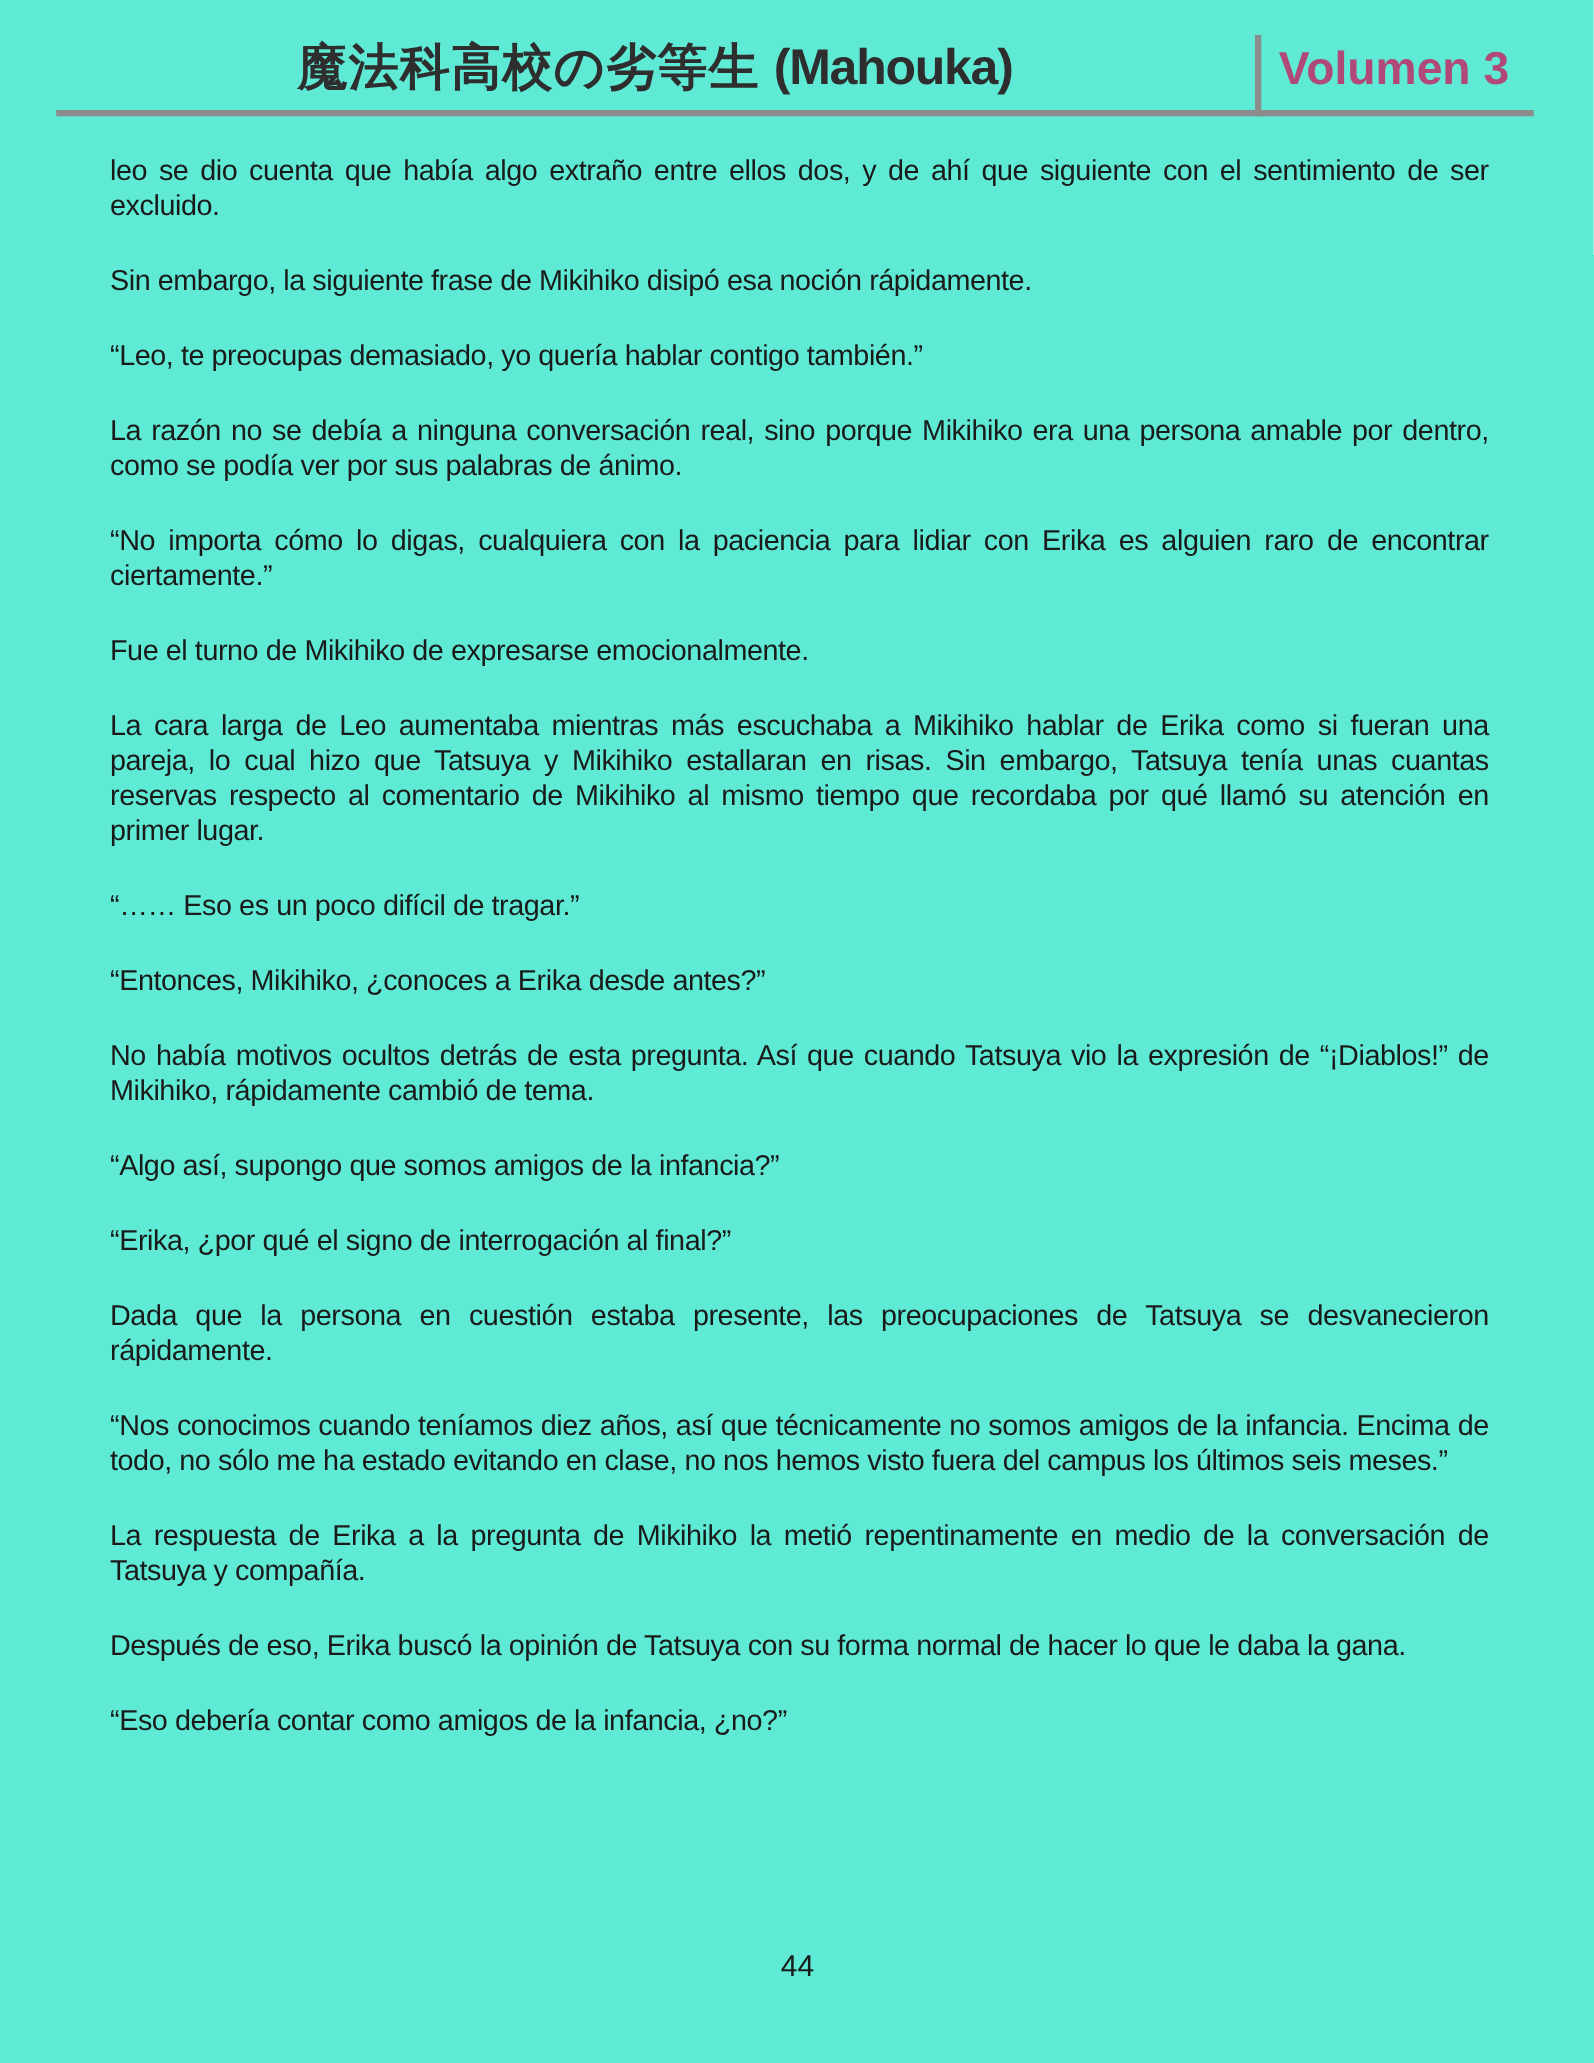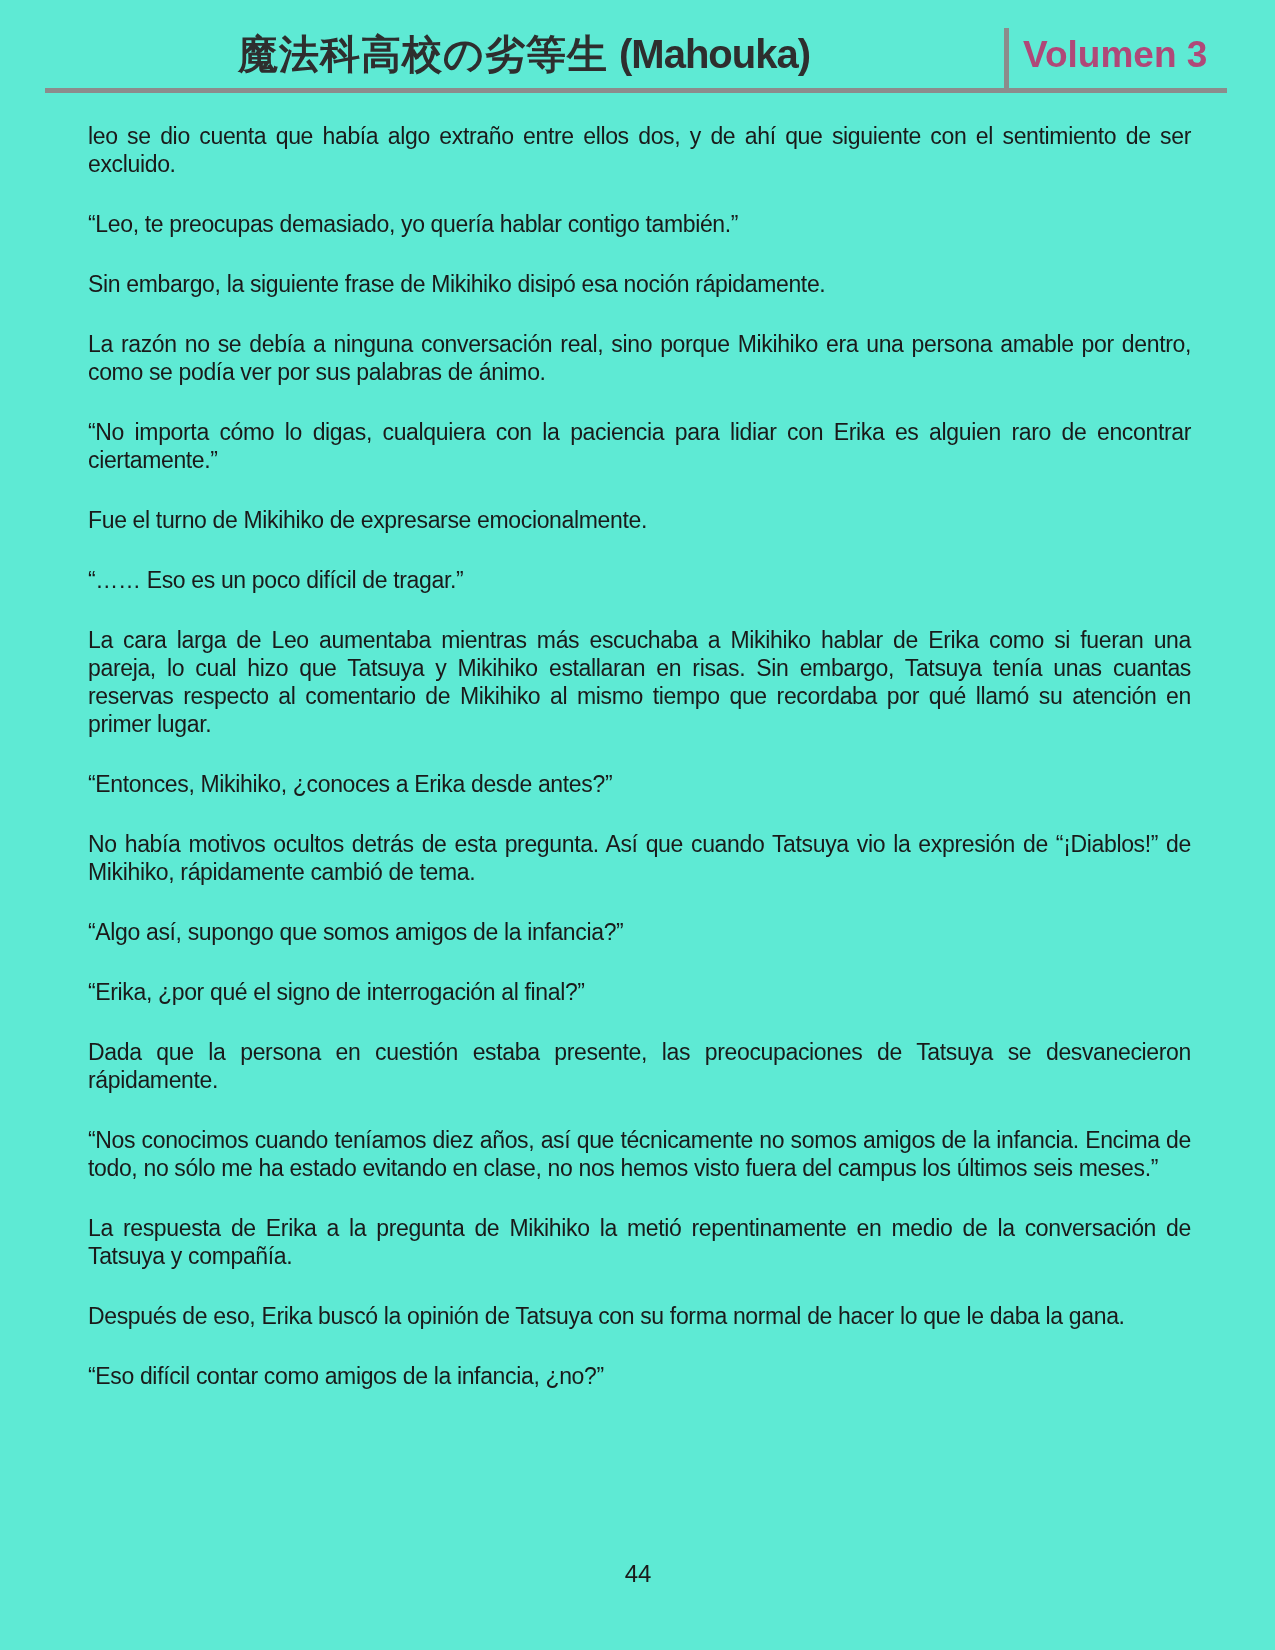--- a/index.html
+++ b/index.html
@@ -95,33 +95,33 @@
   </div>
 
   <div class="vdivider"></div>
 
   <div class="volume-label">Volumen 3</div>
 
   <div class="header-rule"></div>
 
   <div class="body-text">
       <p>leo se dio cuenta que había algo extraño entre ellos dos, y de ahí que siguiente con el sentimiento de ser excluido.</p>
+      <p>Sin embargo, la siguiente frase de Mikihiko disipó esa noción rápidamente.</p>
       <p>“Leo, te preocupas demasiado, yo quería hablar contigo también.”</p>
-      <p>Sin embargo, la siguiente frase de Mikihiko disipó esa noción rápidamente.</p>
       <p>La razón no se debía a ninguna conversación real, sino porque Mikihiko era una persona amable por dentro, como se podía ver por sus palabras de ánimo.</p>
       <p>“No importa cómo lo digas, cualquiera con la paciencia para lidiar con Erika es alguien raro de encontrar ciertamente.”</p>
       <p>Fue el turno de Mikihiko de expresarse emocionalmente.</p>
+      <p>La cara larga de Leo aumentaba mientras más escuchaba a Mikihiko hablar de Erika como si fueran una pareja, lo cual hizo que Tatsuya y Mikihiko estallaran en risas. Sin embargo, Tatsuya tenía unas cuantas reservas respecto al comentario de Mikihiko al mismo tiempo que recordaba por qué llamó su atención en primer lugar.</p>
       <p>“…… Eso es un poco difícil de tragar.”</p>
-      <p>La cara larga de Leo aumentaba mientras más escuchaba a Mikihiko hablar de Erika como si fueran una pareja, lo cual hizo que Tatsuya y Mikihiko estallaran en risas. Sin embargo, Tatsuya tenía unas cuantas reservas respecto al comentario de Mikihiko al mismo tiempo que recordaba por qué llamó su atención en primer lugar.</p>
       <p>“Entonces, Mikihiko, ¿conoces a Erika desde antes?”</p>
       <p>No había motivos ocultos detrás de esta pregunta. Así que cuando Tatsuya vio la expresión de “¡Diablos!” de Mikihiko, rápidamente cambió de tema.</p>
       <p>“Algo así, supongo que somos amigos de la infancia?”</p>
       <p>“Erika, ¿por qué el signo de interrogación al final?”</p>
       <p>Dada que la persona en cuestión estaba presente, las preocupaciones de Tatsuya se desvanecieron rápidamente.</p>
       <p>“Nos conocimos cuando teníamos diez años, así que técnicamente no somos amigos de la infancia. Encima de todo, no sólo me ha estado evitando en clase, no nos hemos visto fuera del campus los últimos seis meses.”</p>
       <p>La respuesta de Erika a la pregunta de Mikihiko la metió repentinamente en medio de la conversación de Tatsuya y compañía.</p>
       <p>Después de eso, Erika buscó la opinión de Tatsuya con su forma normal de hacer lo que le daba la gana.</p>
-      <p>“Eso difícil contar como amigos de la infancia, ¿no?”</p>
+      <p>“Eso debería contar como amigos de la infancia, ¿no?”</p>
     </div>
 
   <div class="page-number">44</div>
 
 </div>
 
 </body></html>

